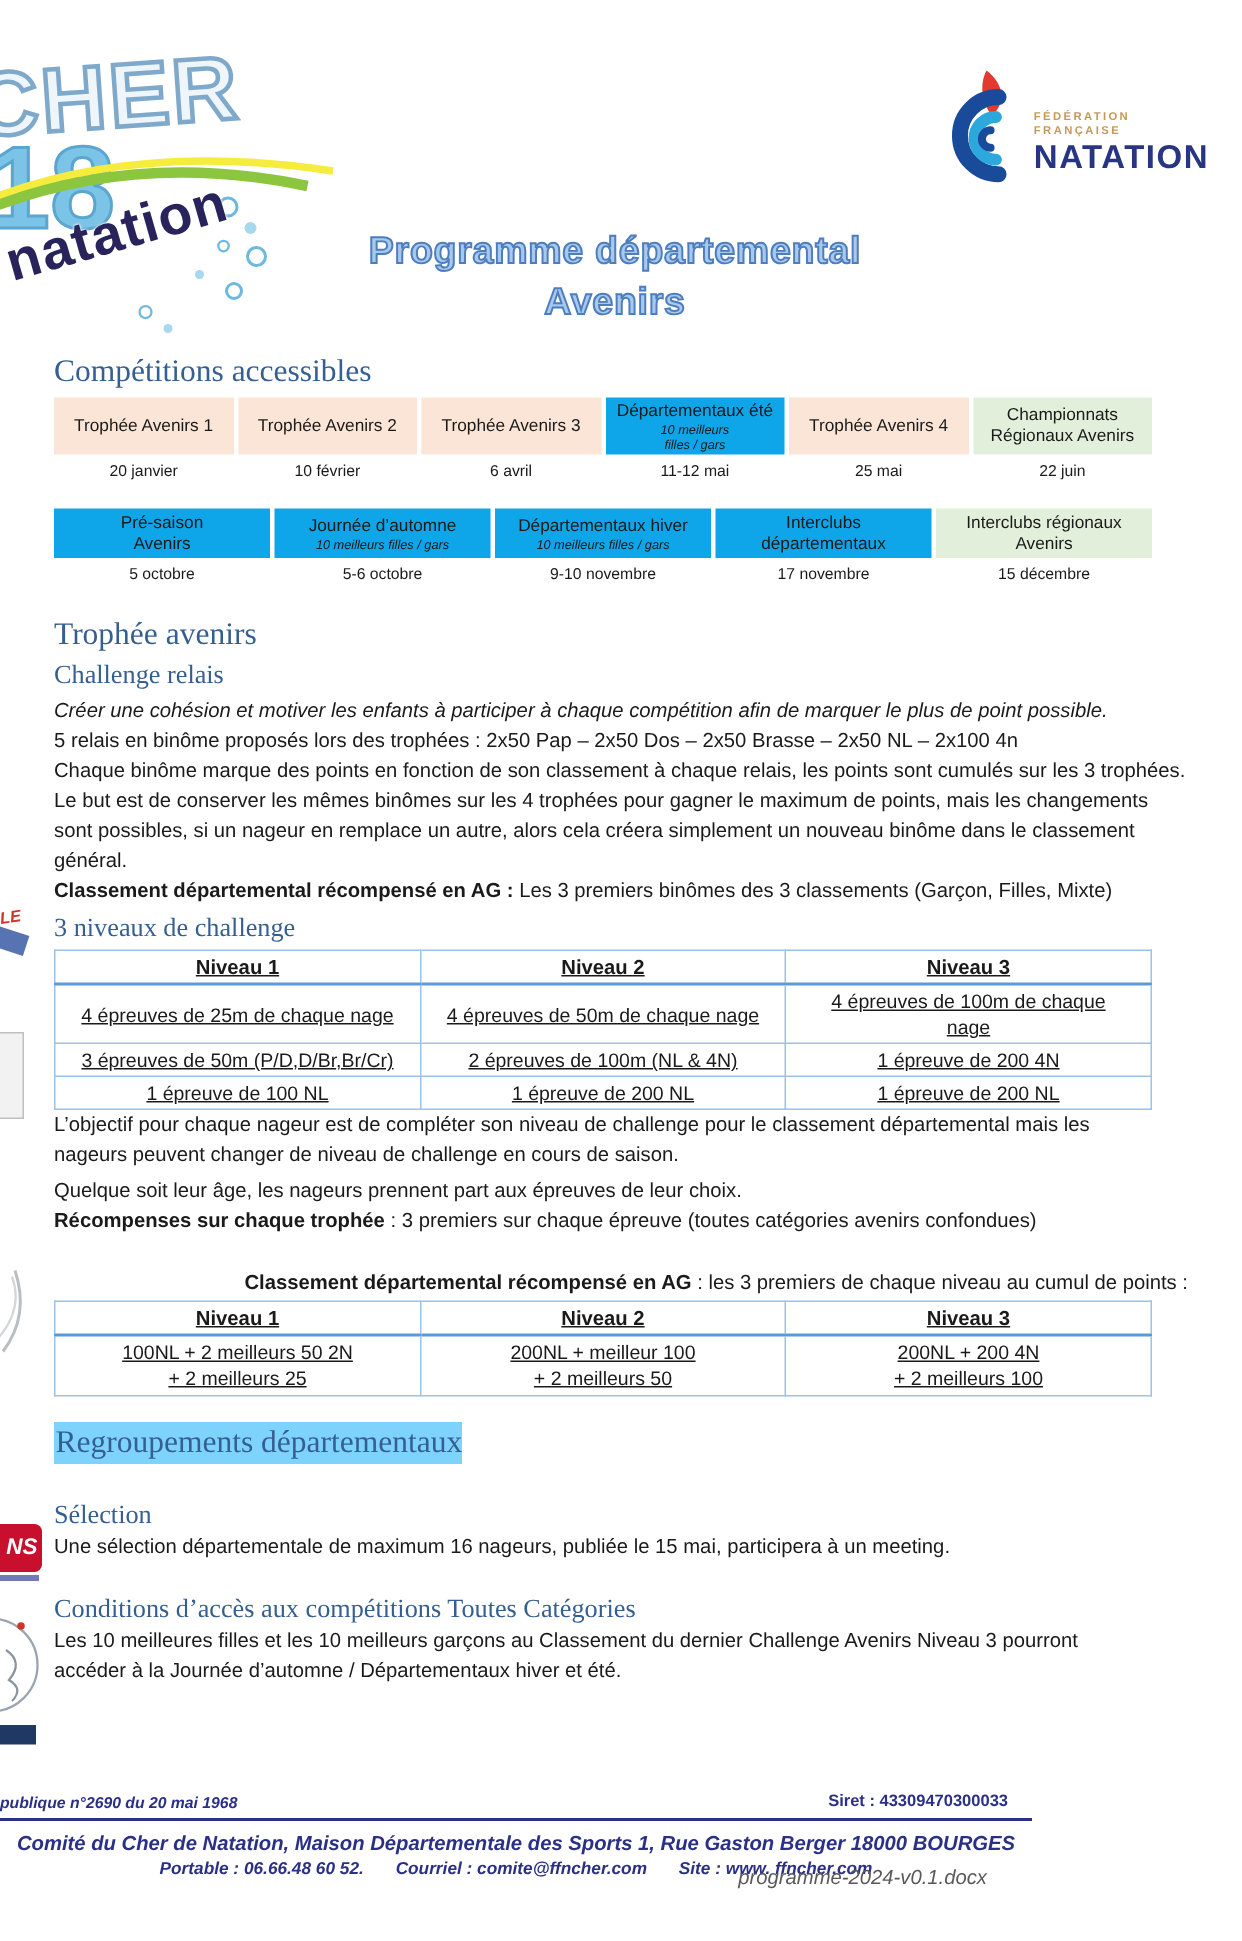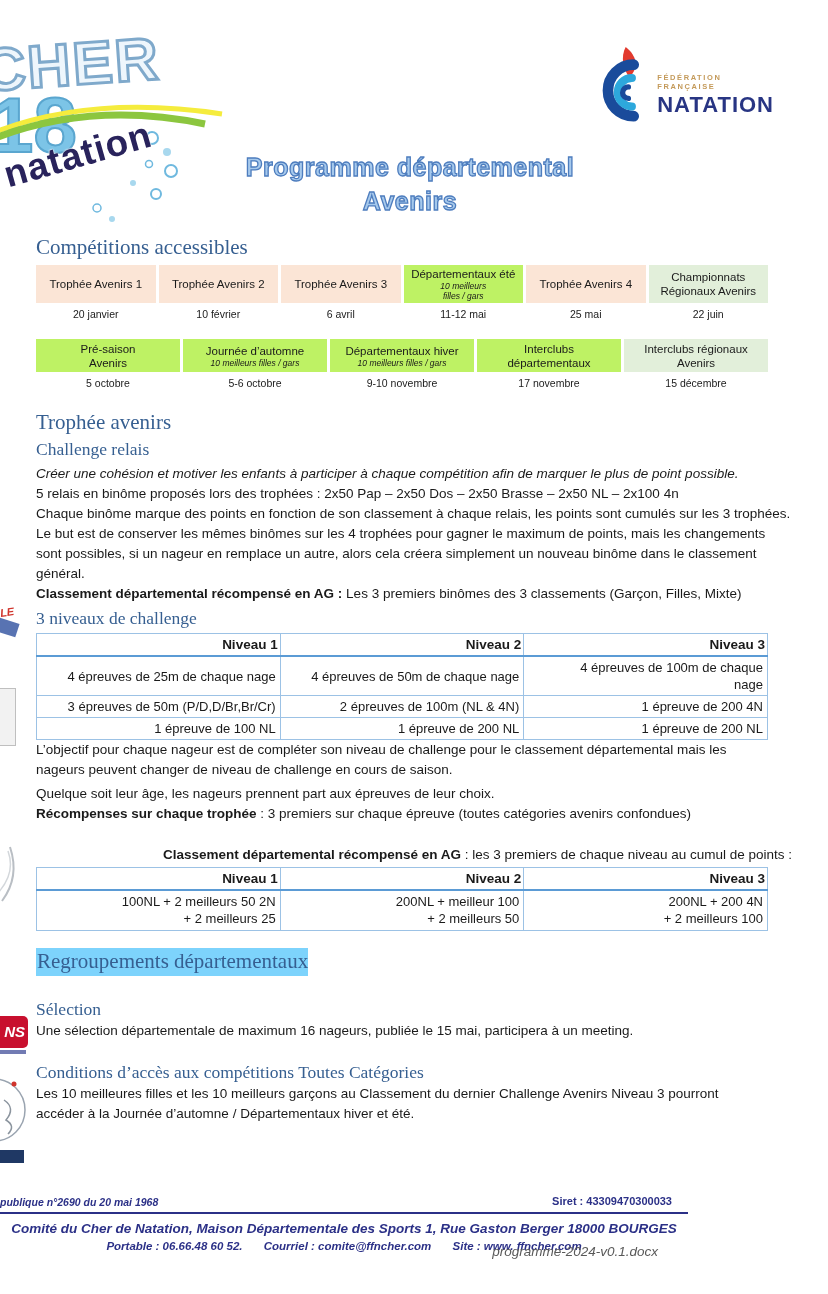--- a/index.html
+++ b/index.html
@@ -12,21 +12,21 @@
              color:#eef6fc;-webkit-text-stroke:3px #7fa9cb;transform:rotate(-4deg);z-index:3;}
   .cher-18{position:absolute;left:-10px;top:58px;font-weight:bold;font-size:78px;color:#7cc4e7;
            -webkit-text-stroke:2px #5aa6cf;z-index:1;}
   .cher-nat{position:absolute;left:2px;top:112px;font-weight:bold;font-size:37px;color:#29235c;
             transform:rotate(-16deg);letter-spacing:1px;z-index:4;
             text-shadow:0 0 2px #fff,0 0 2px #fff;}
   .cher-swoosh{position:absolute;left:0;top:0;z-index:2;}
   .cher-bubbles{position:absolute;left:0;top:0;z-index:0;}
 
   
-  .ffn{position:absolute;left:584px;top:40px;width:190px;height:92px;display:flex;align-items:center;}
+  .ffn{position:absolute;left:616px;top:40px;width:190px;height:92px;display:flex;align-items:center;}
   .ffn-text{display:flex;flex-direction:column;margin-left:4px;margin-top:18px;}
   .ffn-fed{font-size:7.5px;letter-spacing:1.6px;color:#c49a5a;font-weight:bold;}
   .ffn-nat{font-size:22px;font-weight:bold;color:#283583;letter-spacing:1px;margin-top:1px;}
 
   
   .doc-title{position:absolute;left:220px;top:150px;width:380px;text-align:center;
              font-weight:bold;font-size:25px;line-height:34px;color:#a6c9ec;
              -webkit-text-stroke:1.3px #4e7dbe;letter-spacing:.5px;}
 
   
@@ -37,32 +37,32 @@
          color:#365f91;margin:0;}
   p.bt{margin:0;font-size:13.5px;line-height:20px;}
   .it{font-style:italic;}
 
   
   table.sched{border-collapse:separate;border-spacing:3px 2px;table-layout:fixed;margin-left:-3px;}
   .sched1{width:738px;}
   .sched2{width:738px;}
   table.sched td{text-align:center;vertical-align:middle;padding:1px 2px;}
   .bg-peach{background:#fbe5d6;}
-  .bg-lav{background:#bef264;}
+  .bg-lav{background:#0ea5e9;}
   .bg-green{background:#e2efda;}
   .sched .lbl{font-size:11.5px;line-height:14px;white-space:pre-line;}
   .sched .sub{font-style:italic;font-size:8.5px;line-height:10px;white-space:pre-line;}
   .sched1 tr.hd td{height:36px;}
   .sched2 tr.hd td{height:31px;}
   .sched tr.dates td{background:#fff;font-size:10.5px;padding:3px 0 4px;margin-top:42px;}
 
   
   table.niv{border-collapse:collapse;width:732px;table-layout:fixed;}
-  table.niv td{border:1px solid #9cc2e5;text-align:right;vertical-align:middle;
-               font-size:13px;line-height:17px;padding:2px 4px;}
+  table.niv td{border:1px solid #9cc2e5;text-align:center;vertical-align:middle;
+               font-size:13px;line-height:17px;padding:2px 4px;text-decoration:underline;}
   table.niv tr.hd td{font-weight:bold;font-size:13.5px;border-bottom:2.5px solid #5b9bd5;padding:2px;}
   .ml{white-space:pre-line;}
 
   .hl-yellow{background:#7dd3fc;padding:1px 0 3px 1px;}
   .center-u{text-align:center;font-weight:bold;text-decoration:underline;}
 
   
   .frag{position:absolute;left:0;overflow:hidden;}
   .frag-le{top:604px;width:26px;height:36px;}
   .frag-le .txt{position:absolute;left:0;top:2px;color:#d0342c;font-weight:bold;font-style:italic;

